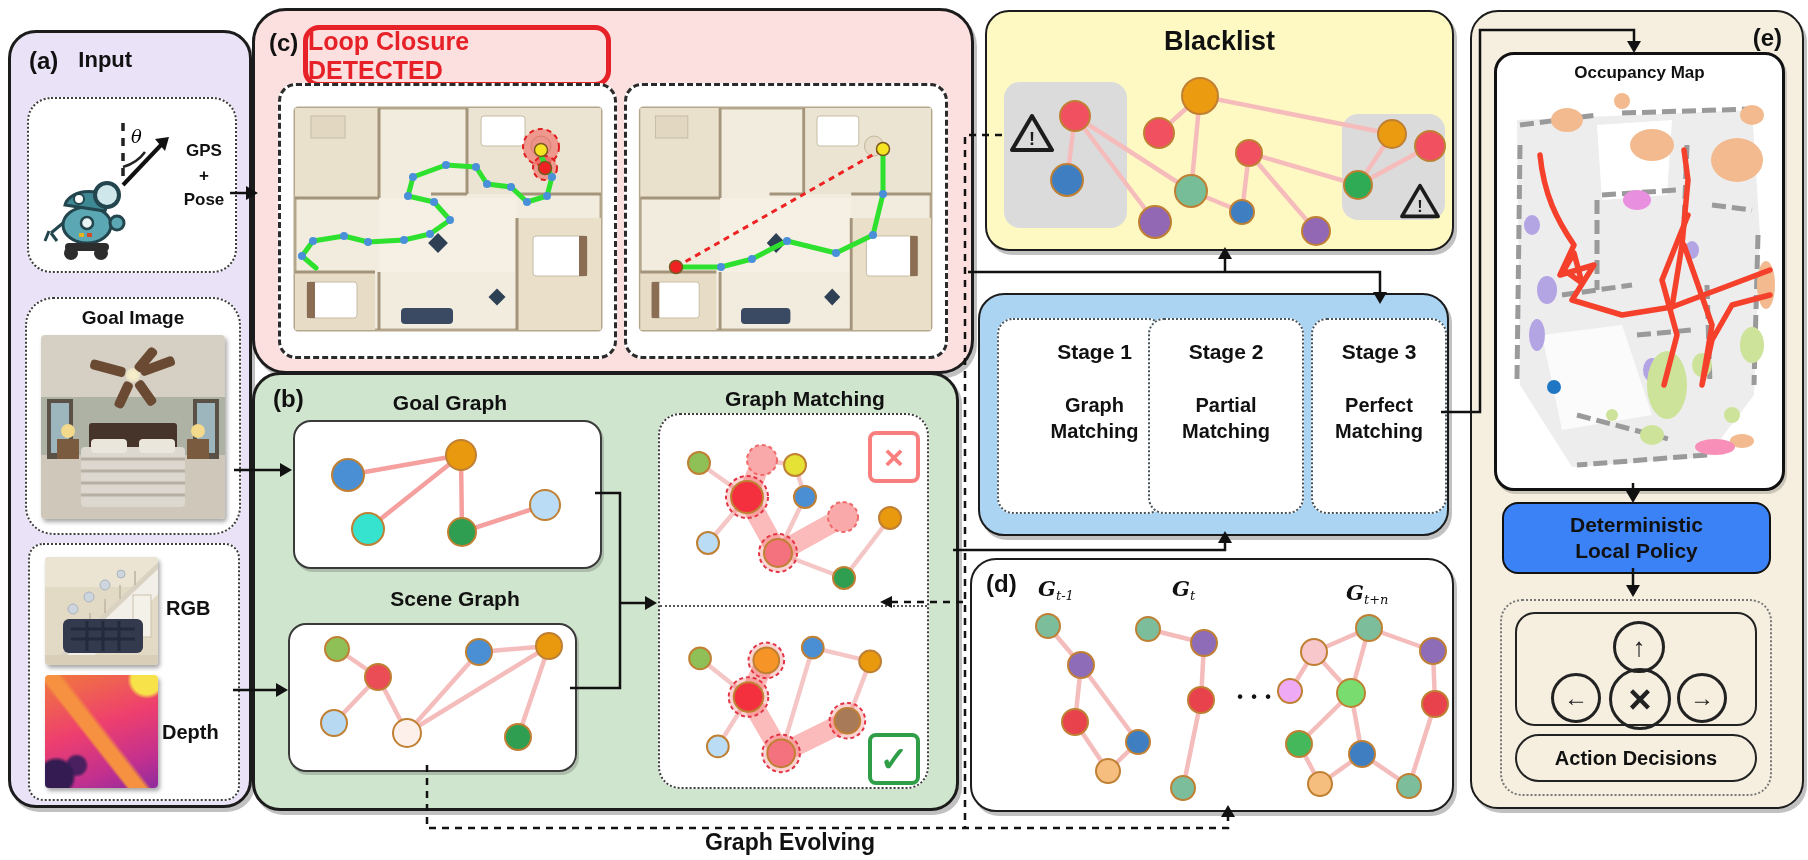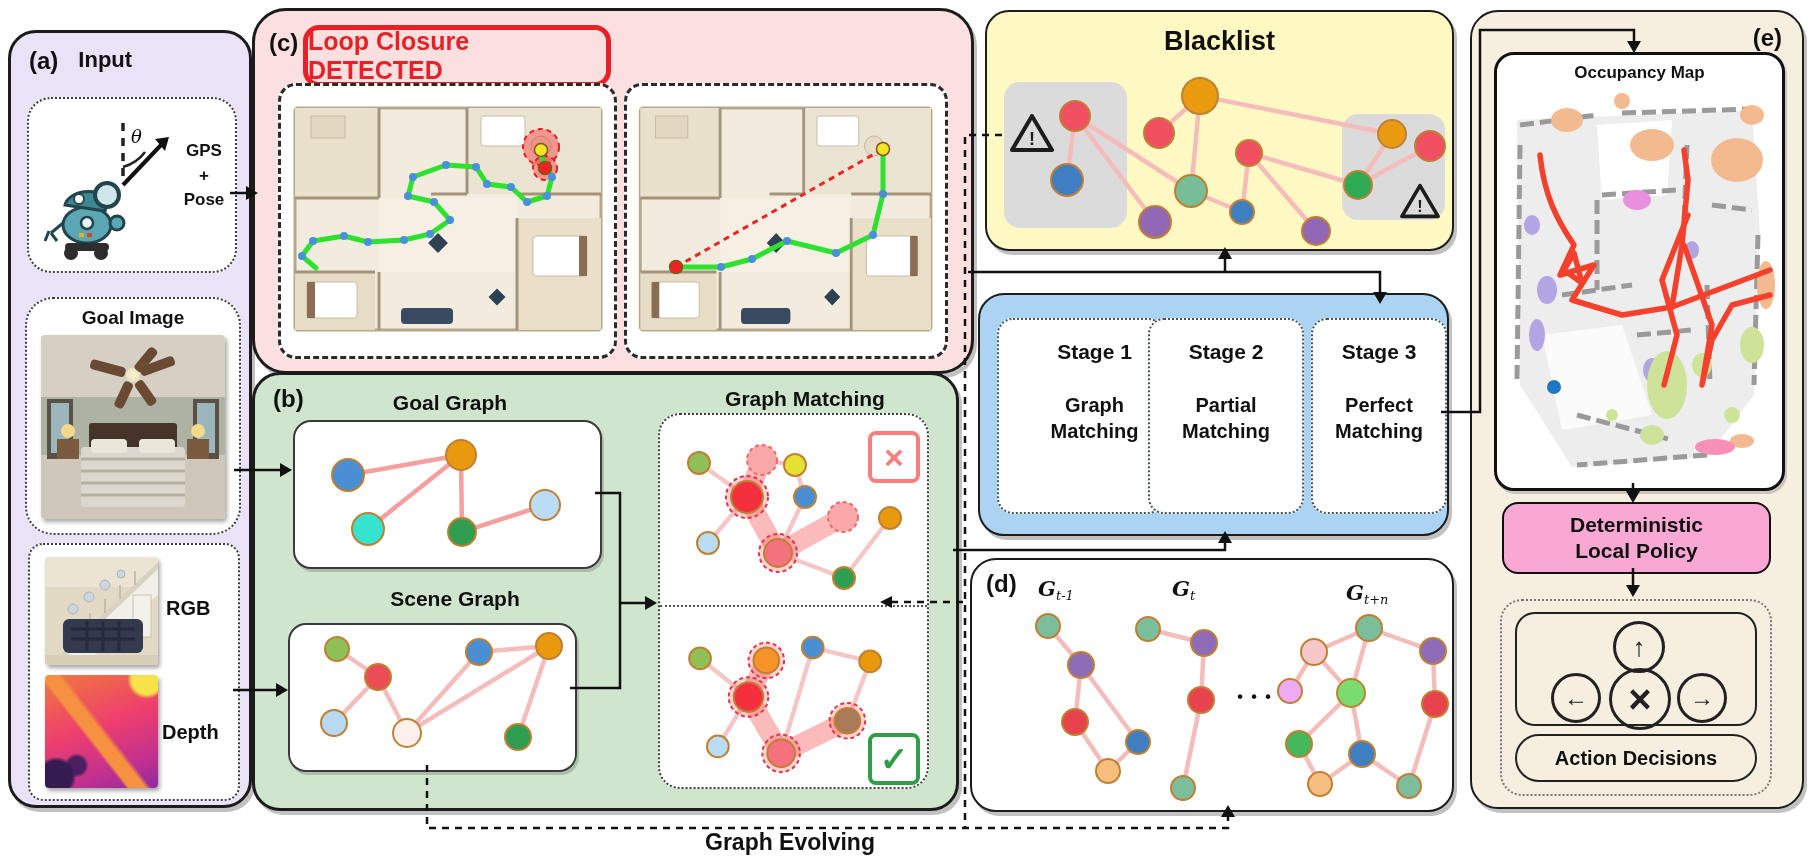--- a/index.html
+++ b/index.html
@@ -471,21 +471,21 @@
           <path d="M38,70 C42,110 55,135 72,160 L58,190 L92,180 L70,215 L120,230 L170,222 L268,185"></path>
           <path d="M170,222 L180,160 L186,95 L182,65"></path>
           <path d="M186,130 L160,195 L175,250 L162,300"></path>
           <path d="M182,160 L210,240 L200,300 L210,255 L230,220 L268,210"></path>
           <path d="M62,185 L80,198 L72,168 Z"></path>
         </g>
         <circle cx="52" cy="302" r="7" fill="#1f77c4"></circle>
       </svg>
     </div>
 
-    <div class="abs" style="left:30px;top:490px;width:265px;height:68px;background:#f9a8d4;border:2.5px solid #111;border-radius:16px;
+    <div class="abs" style="left:30px;top:490px;width:265px;height:68px;background:#3b82f6;border:2.5px solid #111;border-radius:16px;
                 display:flex;flex-direction:column;align-items:center;justify-content:center;font-weight:700;font-size:21px;line-height:1.25;">
       <span>Deterministic</span>
       <span>Local Policy</span>
     </div>
 
     <div class="abs" style="left:28px;top:587px;width:268px;height:193px;border:2.5px dotted #777;border-radius:22px;">
       <div class="abs" style="left:13px;top:11px;width:238px;height:110px;border:2.5px solid #222;border-radius:20px;">
         <div class="circle-btn" style="left:96px;top:7px;width:46px;height:46px;font-size:26px;">
             <span>↑</span>
           </div>

